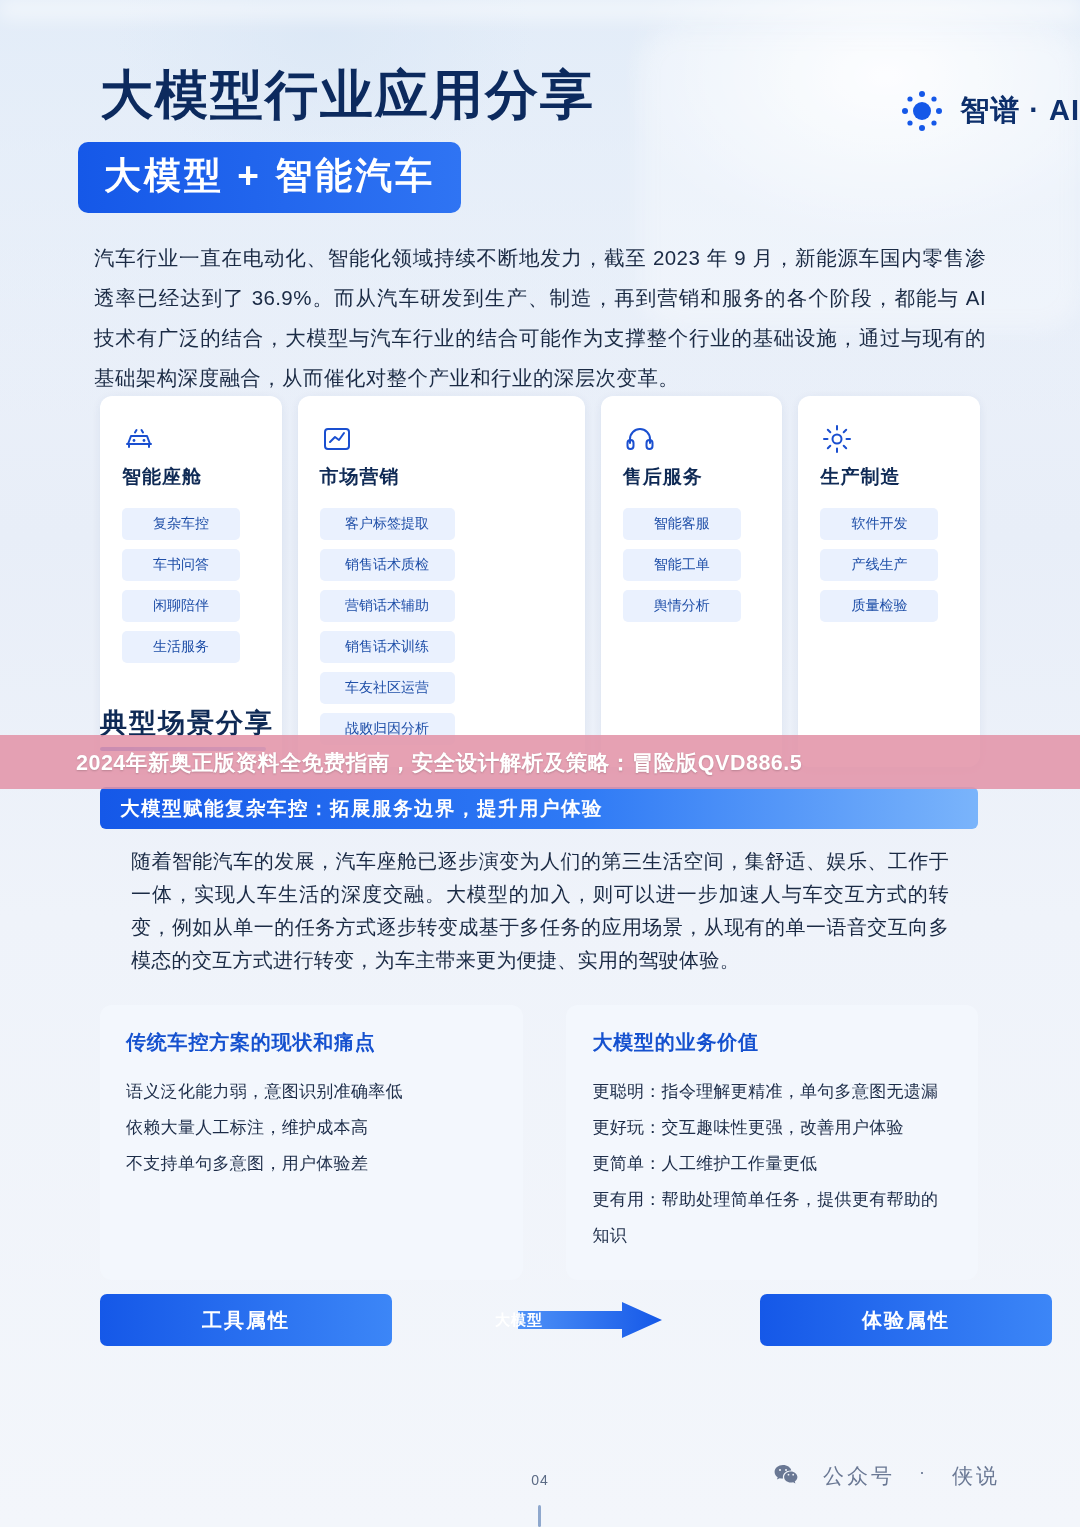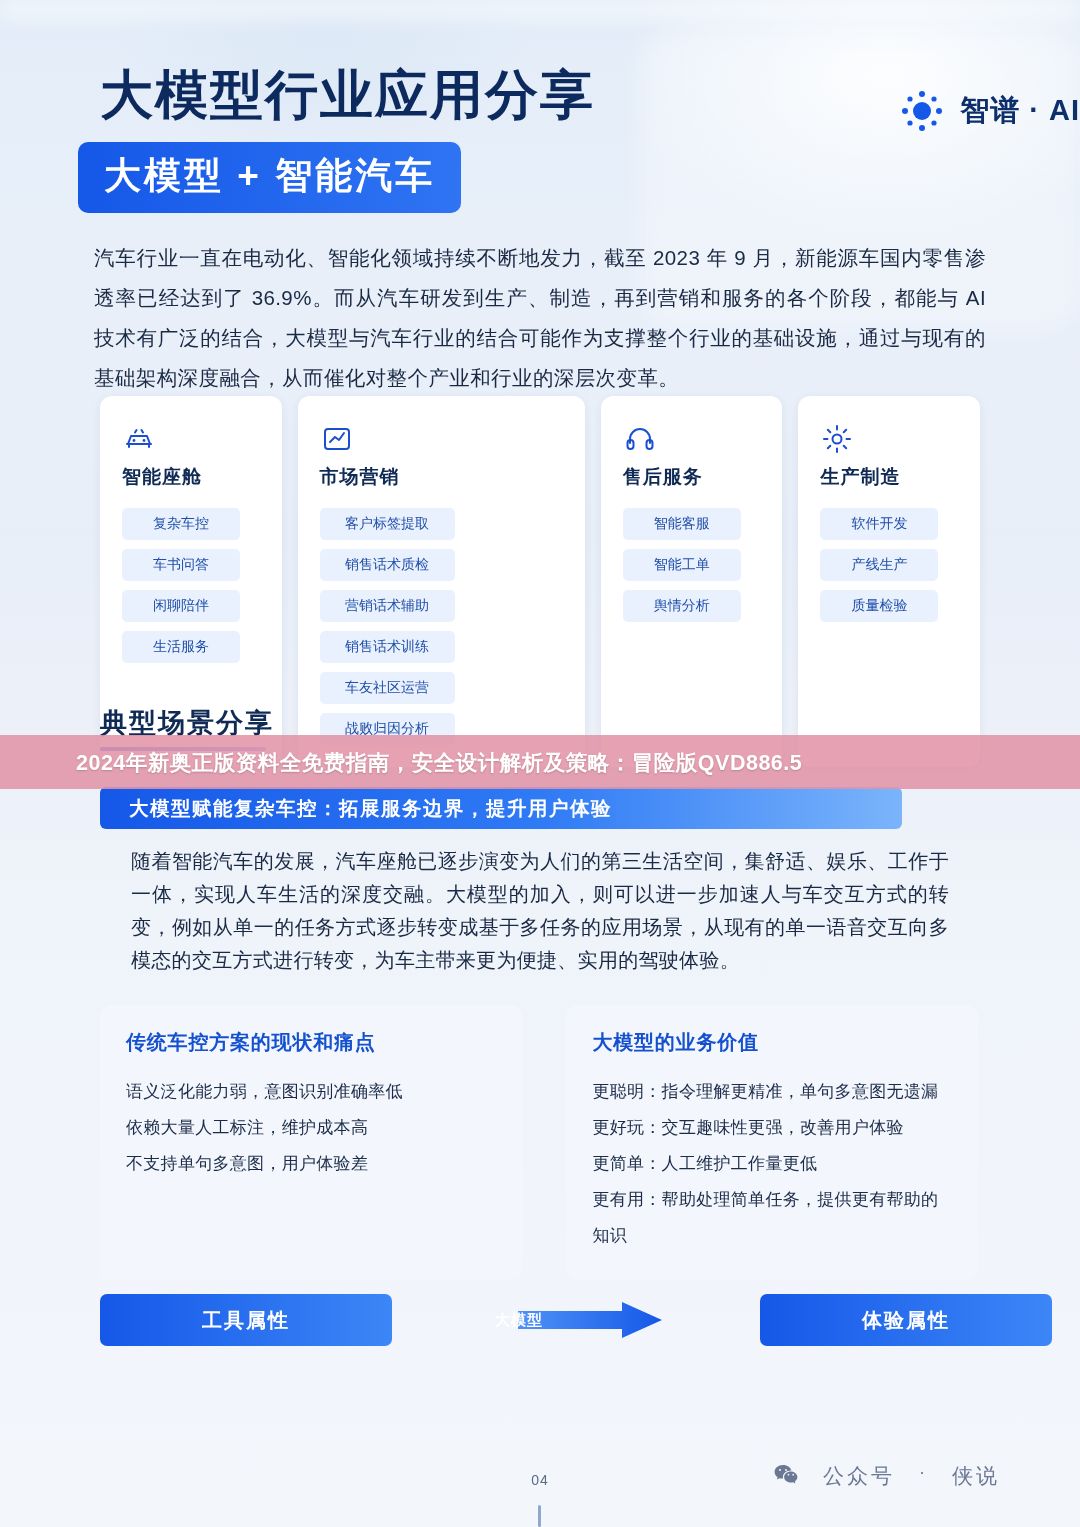--- a/index.html
+++ b/index.html
@@ -169,31 +169,31 @@
     margin-top: 6px;
     background: linear-gradient(90deg, #1558e8, #6fa4ff);
     border-radius: 2px;
   }
 
   
   .banner {
     position: absolute;
     left: 100px;
     top: 787px;
-    width: 802px;
+    width: 878px;
     height: 42px;
     background: linear-gradient(90deg, #1558e8 0%, #2f7af5 55%, #7ab4fb 100%);
     border-radius: 6px;
     color: #ffffff;
     font-size: 19.5px;
     font-weight: bold;
     letter-spacing: 1.5px;
     display: flex;
     align-items: center;
-    padding-left: 29px;
+    padding-left: 20px;
     box-sizing: border-box;
   }
 
   
   .scenario-text {
     position: absolute;
     left: 131px;
     top: 845px;
     width: 818px;
     font-size: 20px;

